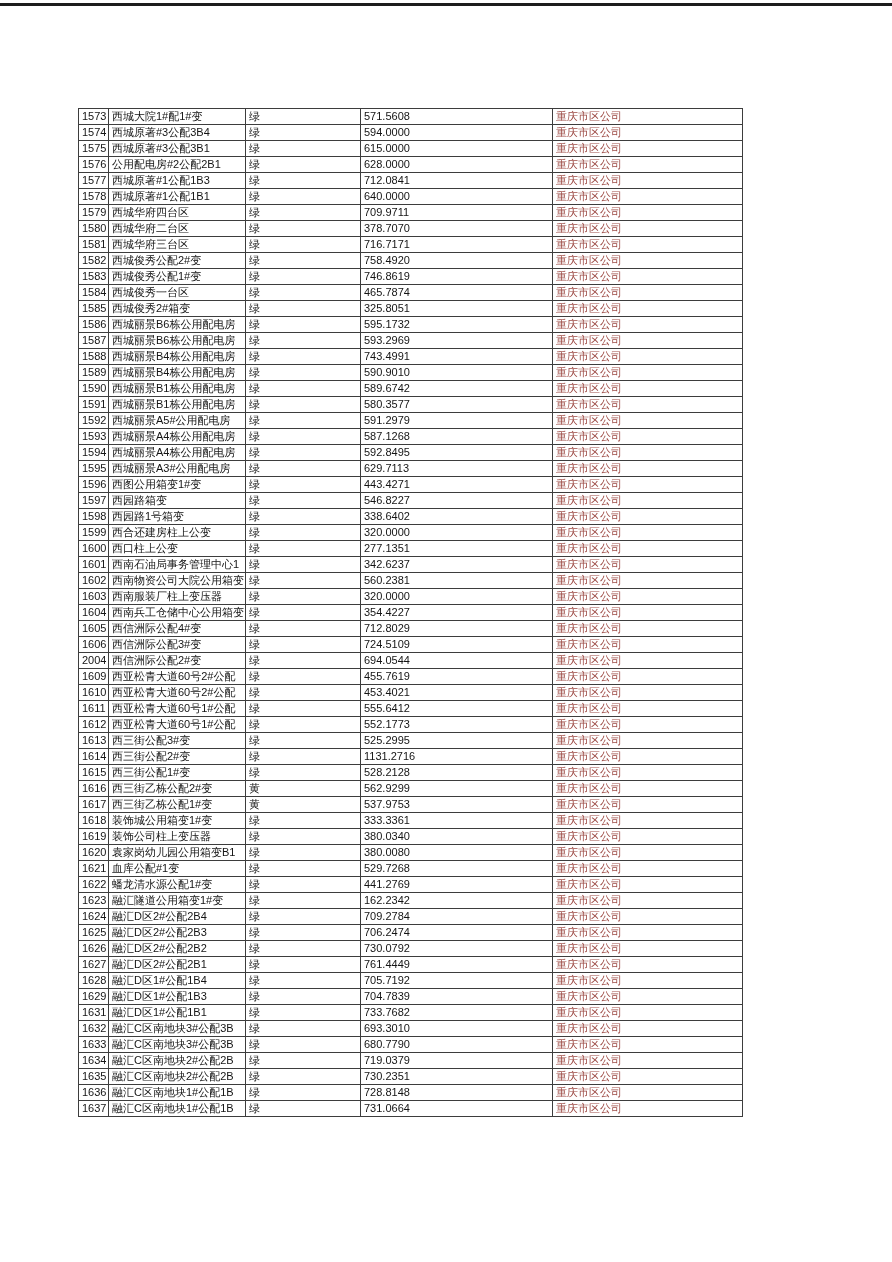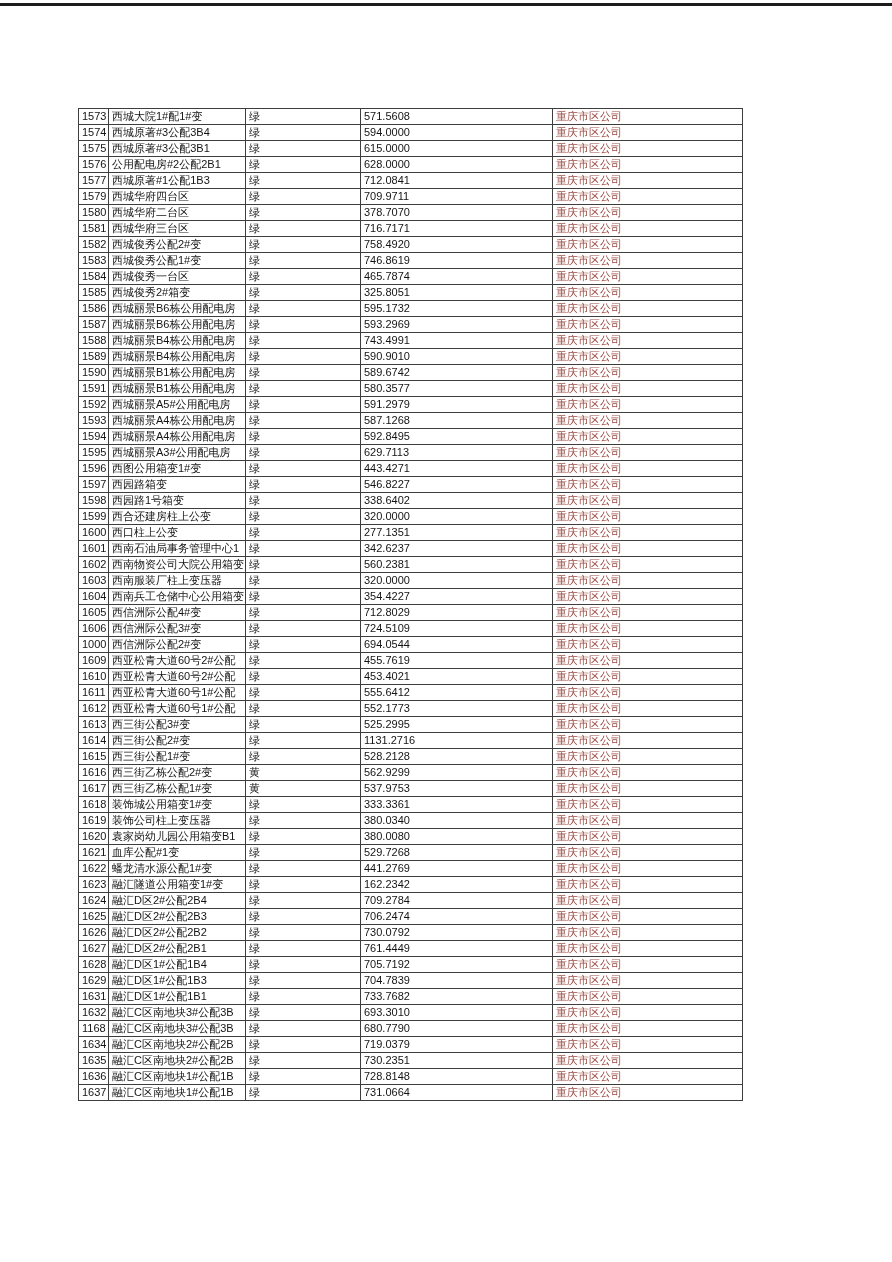--- a/index.html
+++ b/index.html
@@ -83,20 +83,27 @@
           <td style="color: rgb(158, 76, 70);">重庆市区公司</td>
         </tr>
         <tr>
           <td>1577</td>
           <td>西城原著#1公配1B3</td>
           <td>绿</td>
           <td>712.0841</td>
           <td style="color: rgb(158, 76, 70);">重庆市区公司</td>
         </tr>
         <tr>
+          <td>1578</td>
+          <td>西城原著#1公配1B1</td>
+          <td>绿</td>
+          <td>640.0000</td>
+          <td style="color: rgb(158, 76, 70);">重庆市区公司</td>
+        </tr>
+        <tr>
           <td>1579</td>
           <td>西城华府四台区</td>
           <td>绿</td>
           <td>709.9711</td>
           <td style="color: rgb(158, 76, 70);">重庆市区公司</td>
         </tr>
         <tr>
           <td>1580</td>
           <td>西城华府二台区</td>
           <td>绿</td>
@@ -279,21 +286,21 @@
           <td style="color: rgb(158, 76, 70);">重庆市区公司</td>
         </tr>
         <tr>
           <td>1606</td>
           <td>西信洲际公配3#变</td>
           <td>绿</td>
           <td>724.5109</td>
           <td style="color: rgb(158, 76, 70);">重庆市区公司</td>
         </tr>
         <tr>
-          <td>1000</td>
+          <td>2004</td>
           <td>西信洲际公配2#变</td>
           <td>绿</td>
           <td>694.0544</td>
           <td style="color: rgb(158, 76, 70);">重庆市区公司</td>
         </tr>
         <tr>
           <td>1609</td>
           <td>西亚松青大道60号2#公配</td>
           <td>绿</td>
           <td>455.7619</td>
@@ -447,21 +454,21 @@
           <td style="color: rgb(158, 76, 70);">重庆市区公司</td>
         </tr>
         <tr>
           <td>1632</td>
           <td>融汇C区南地块3#公配3B</td>
           <td>绿</td>
           <td>693.3010</td>
           <td style="color: rgb(158, 76, 70);">重庆市区公司</td>
         </tr>
         <tr>
-          <td>1168</td>
+          <td>1633</td>
           <td>融汇C区南地块3#公配3B</td>
           <td>绿</td>
           <td>680.7790</td>
           <td style="color: rgb(158, 76, 70);">重庆市区公司</td>
         </tr>
         <tr>
           <td>1634</td>
           <td>融汇C区南地块2#公配2B</td>
           <td>绿</td>
           <td>719.0379</td>

